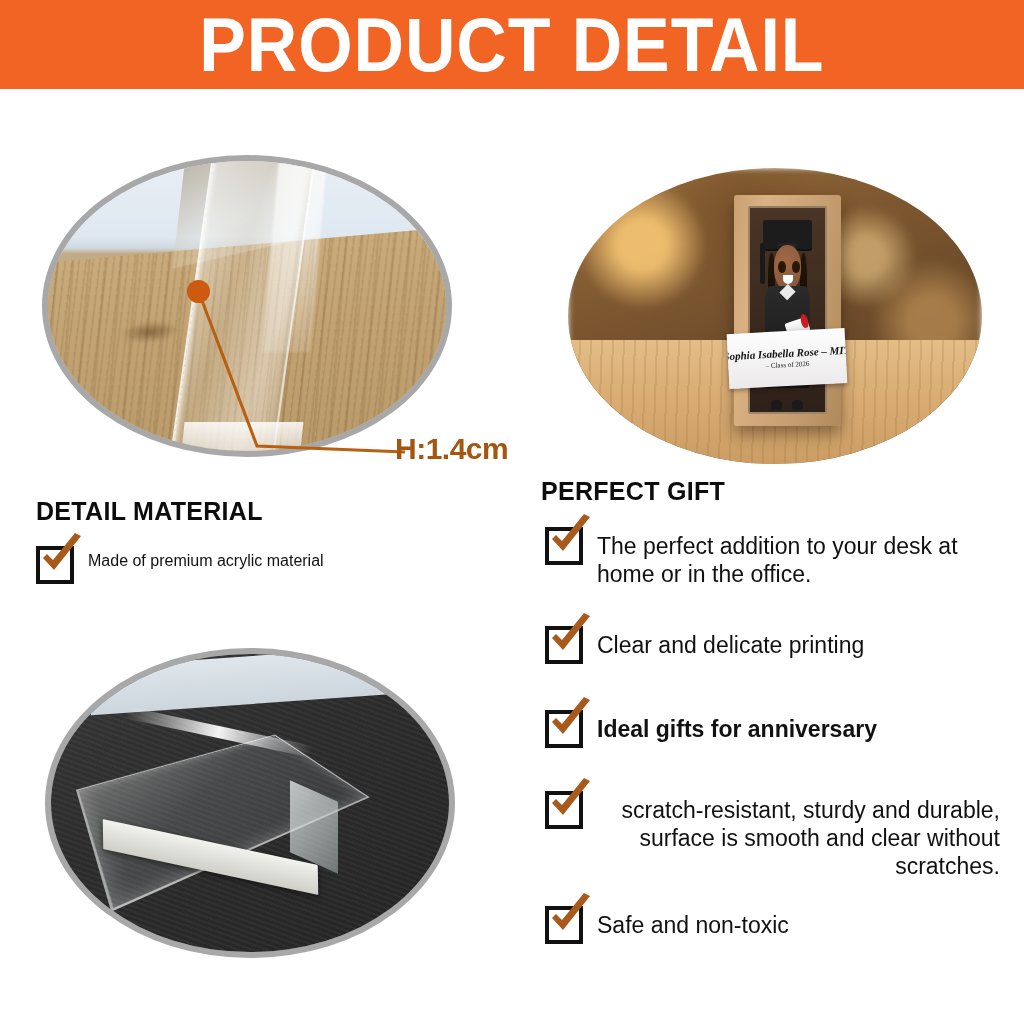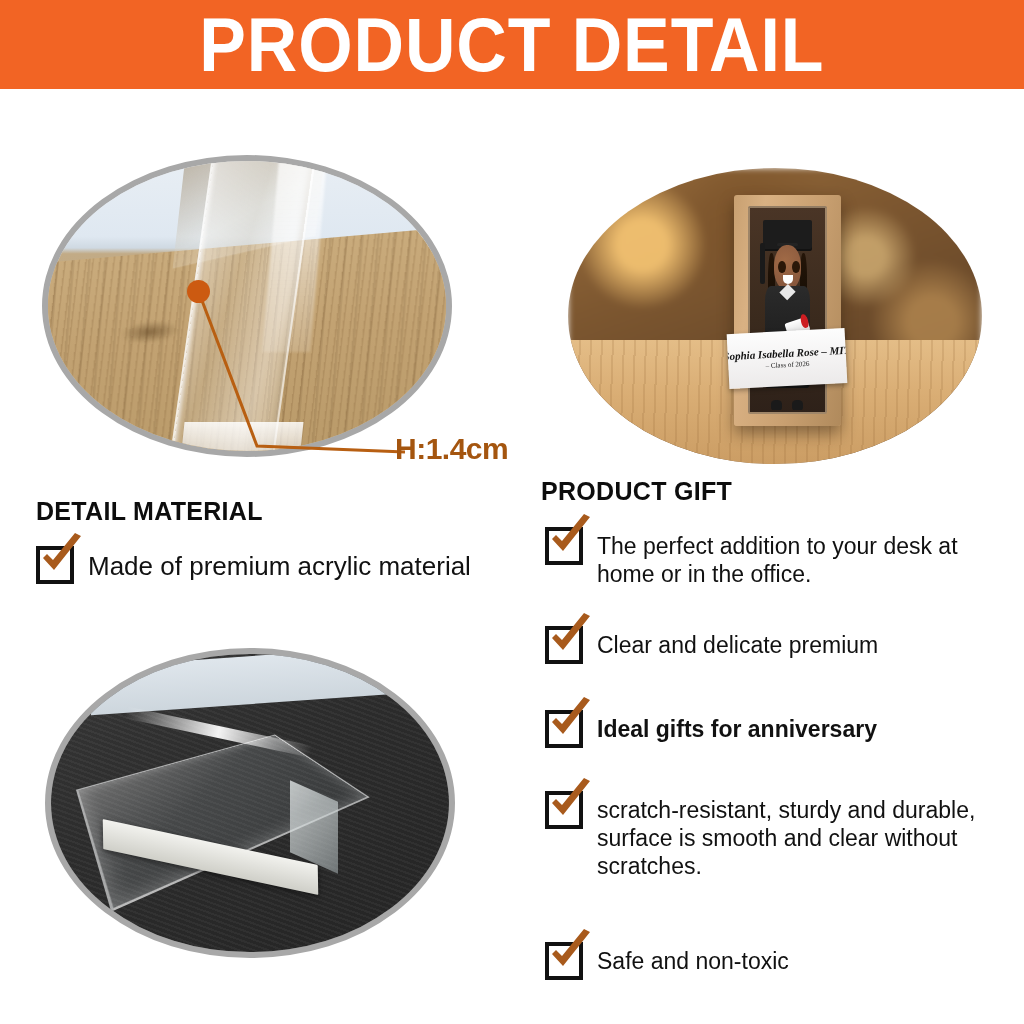--- a/index.html
+++ b/index.html
@@ -251,27 +251,27 @@
   .cmark{
     position:absolute;left:-3px;top:-16px;width:48px;height:48px;overflow:visible;
   }
   .btext{
     font-family:"Liberation Sans",sans-serif;
     font-size:23px;color:#111111;line-height:1.22;
     padding-top:5px;
   }
 
   #bullet-acrylic{left:36px;top:546px;width:470px;}
-  #bullet-acrylic .btext{font-size:26px;}
+  #bullet-acrylic .btext{font-size:16px;}
 
   #bullet-gift-0{left:545px;top:527px;width:450px;}
   #bullet-gift-1{left:545px;top:626px;width:450px;}
   #bullet-gift-2{left:545px;top:710px;width:450px;font-weight:bold;}
-  #bullet-gift-3{left:545px;top:791px;width:455px;}
-  #bullet-gift-4{left:545px;top:942px;width:450px;}
+  #bullet-gift-3{left:545px;top:791px;width:455px;text-align:right;}
+  #bullet-gift-4{left:545px;top:906px;width:450px;}
 </style>
 </head>
 <body>
 
 <div class="banner">
   <div class="banner-title">PRODUCT DETAIL</div>
 </div>
 
 <div class="oval oval-bordered" id="oval-acrylic-edge">
   <div class="wood-scene">
@@ -332,38 +332,38 @@
 
 <div class="bullet" id="bullet-acrylic">
   <div class="cbox">
     <svg class="cmark" viewBox="0 0 48 48">
       <path d="M6 24 L17 36 L44 2 L38 -1 L16 26 L10 20 Z" fill="#a85a1c"></path>
     </svg>
   </div>
   <div class="btext">Made of premium acrylic material</div>
 </div>
 
-<div class="section-heading" id="heading-gift">PRODUCT GIFT</div>
+<div class="section-heading" id="heading-gift">PERFECT GIFT</div>
 
 <div class="bullet" id="bullet-gift-0">
   <div class="cbox">
     <svg class="cmark" viewBox="0 0 48 48">
       <path d="M6 24 L17 36 L44 2 L38 -1 L16 26 L10 20 Z" fill="#a85a1c"></path>
     </svg>
   </div>
   <div class="btext">The perfect addition to your desk at home or in the office.</div>
 </div>
 
 <div class="bullet" id="bullet-gift-1">
   <div class="cbox">
     <svg class="cmark" viewBox="0 0 48 48">
       <path d="M6 24 L17 36 L44 2 L38 -1 L16 26 L10 20 Z" fill="#a85a1c"></path>
     </svg>
   </div>
-  <div class="btext">Clear and delicate premium</div>
+  <div class="btext">Clear and delicate printing</div>
 </div>
 
 <div class="bullet" id="bullet-gift-2">
   <div class="cbox">
     <svg class="cmark" viewBox="0 0 48 48">
       <path d="M6 24 L17 36 L44 2 L38 -1 L16 26 L10 20 Z" fill="#a85a1c"></path>
     </svg>
   </div>
   <div class="btext">Ideal gifts for anniversary</div>
 </div>

